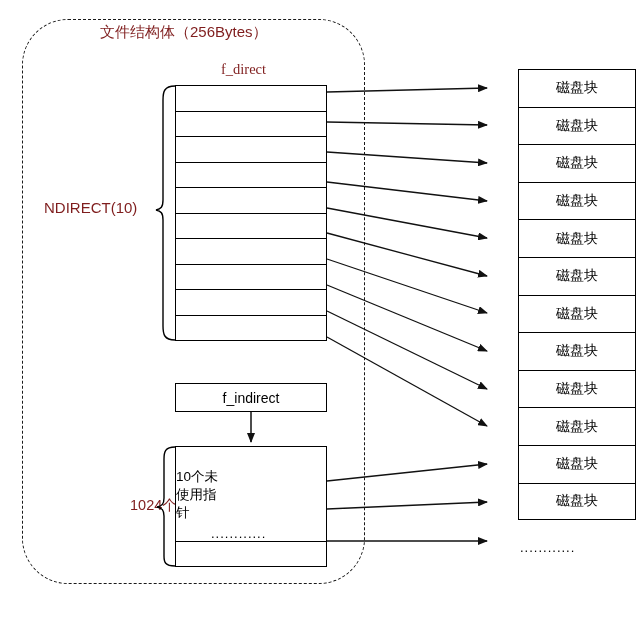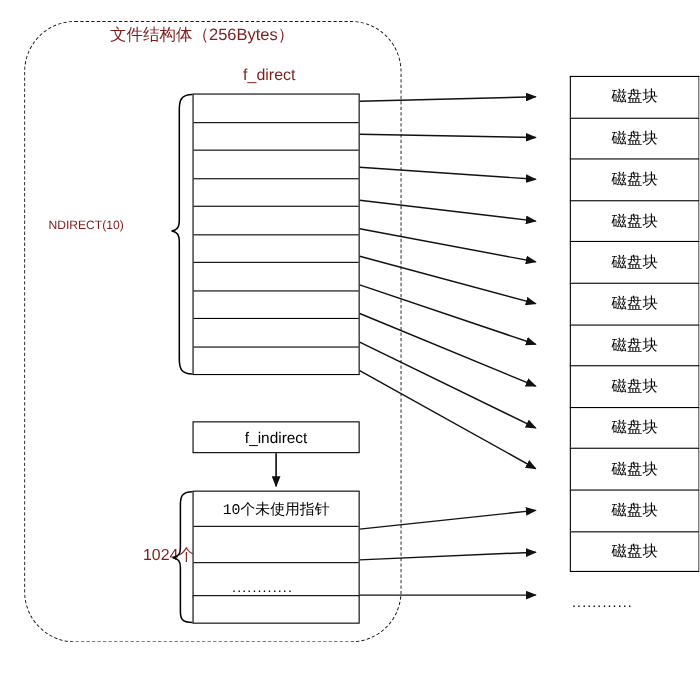--- a/index.html
+++ b/index.html
@@ -47,23 +47,24 @@
   }
   .title-lbl {
     font-size: 15px;
     left: 100px;
     top: 24px;
   }
   .fdirect-lbl {
     font-size: 14.5px;
     left: 221px;
     top: 62px;
+    font-family: Liberation Serif, serif;
   }
   .ndirect-lbl {
-    font-size: 11px;
+    font-size: 15px;
     left: 44px;
     top: 200px;
   }
   .count1024-lbl {
     font-size: 14.5px;
     left: 94px;
     top: 498px;
     margin-left: 36px;
   }
 
@@ -110,22 +111,21 @@
   
   .indirect-table {
     left: 175px;
     top: 446px;
     width: 152px;
     height: 98px;
     border: 1.4px solid #000000;
     box-sizing: border-box;
     background: #ffffff;
     display: flex;
-    flex-direction: column;
-    font-family: Liberation Mono, monospace;
+    flex-direction: row;
   }
   .indirect-table .row {
     flex: 1 1 0;
     border-bottom: 1.2px solid #000000;
     box-sizing: border-box;
     display: flex;
     align-items: center;
     justify-content: center;
     font-size: 13.5px;
     color: #000000;

